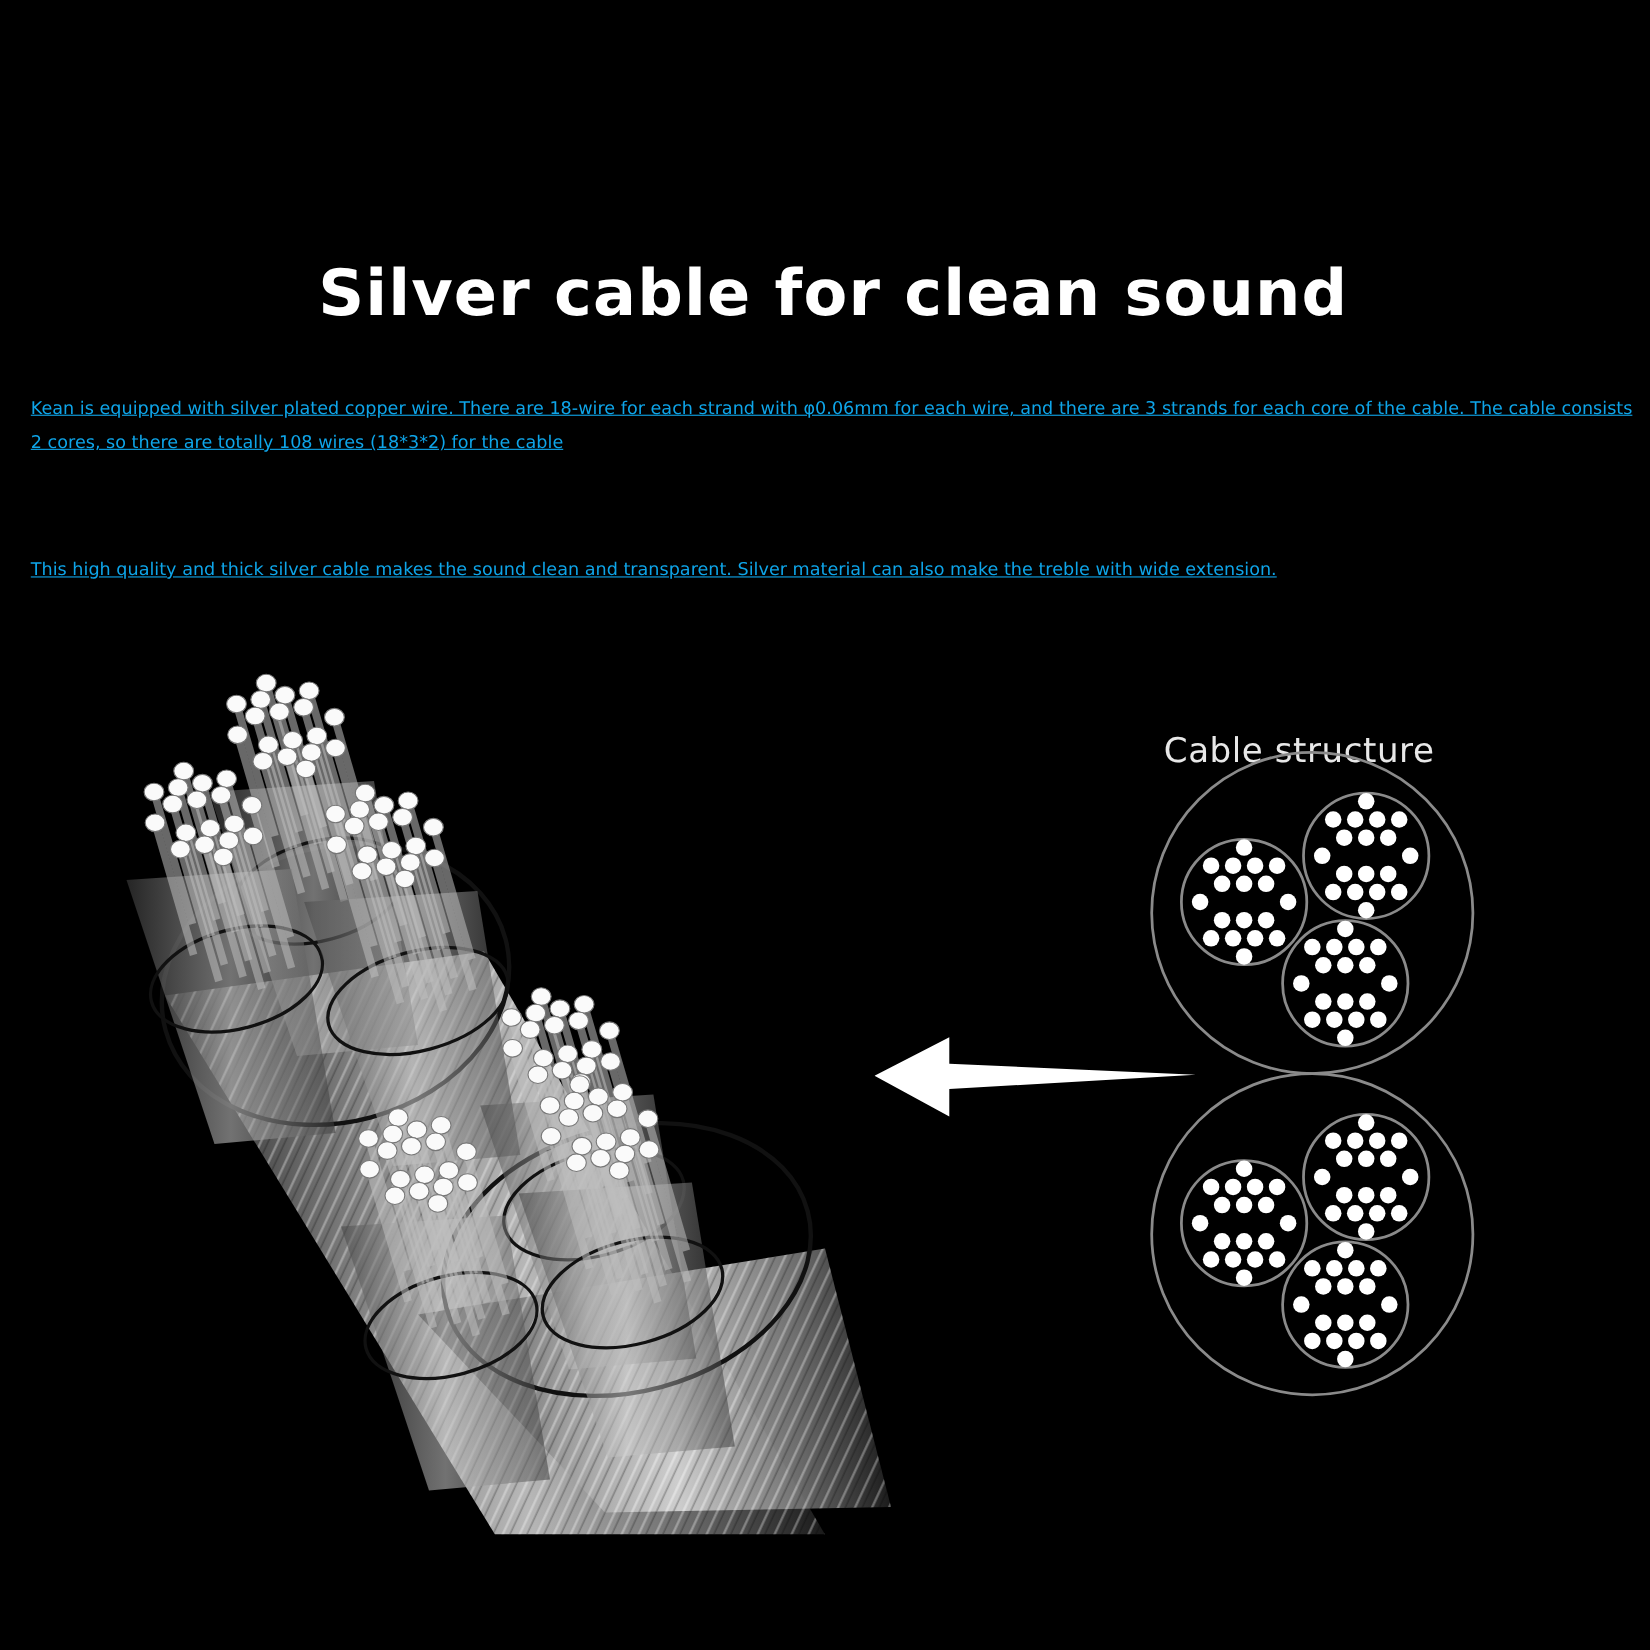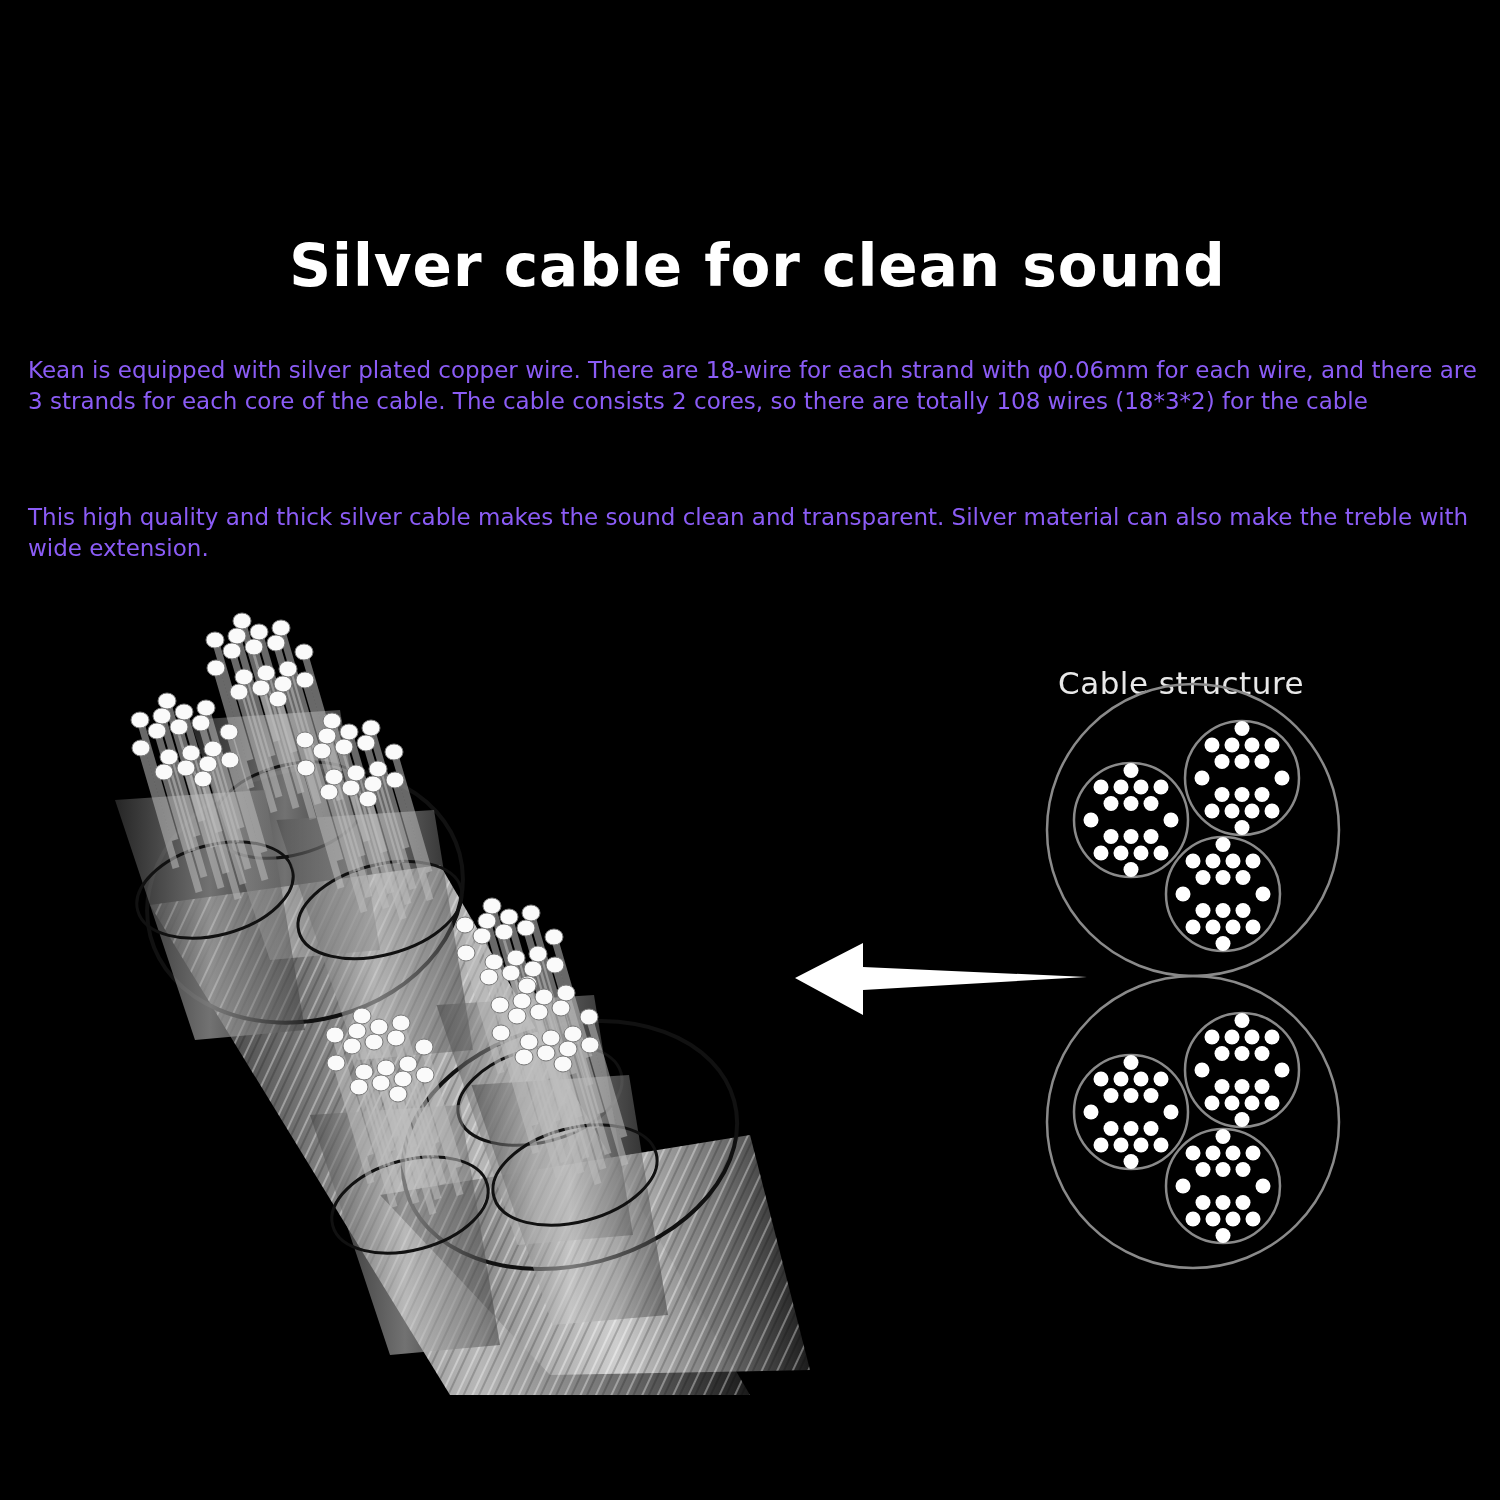--- a/index.html
+++ b/index.html
@@ -1,18 +1,18 @@
 <!DOCTYPE html>
 <html><head>
 <meta charset="utf-8">
 <style>
   html, body { margin:0; padding:0; background:#000; }
   body { width:1500px; height:1500px; position:relative; overflow:hidden; color:#fff; font-family:"DejaVu Sans", sans-serif; }
   .title { position:absolute; top:232px; left:0; width:1515px; text-align:center; font-size:58px; font-weight:bold; letter-spacing:1px; color:#fff; margin:0; }
-  .desc { position:absolute; left:28px; width:1460px; font-size:23px; line-height:31px; color:#8b5cf6; margin:0; }
+  .desc { position:absolute; left:28px; width:1460px; font-size:16px; line-height:31px; color:#0ea5e9; margin:0;text-decoration:underline; }
   .p1 { top:355px; }
   .p2 { top:480px;margin-top:22px; }
   .structure-label { position:absolute; top:620px; left:1058px; font-size:31px; color:#e8e8e8; letter-spacing:0.5px;margin-top:45px; }
   svg { position:absolute; }
 </style>
 </head>
 <body>
 
 <h1 class="title">Silver cable for clean sound</h1>
 

